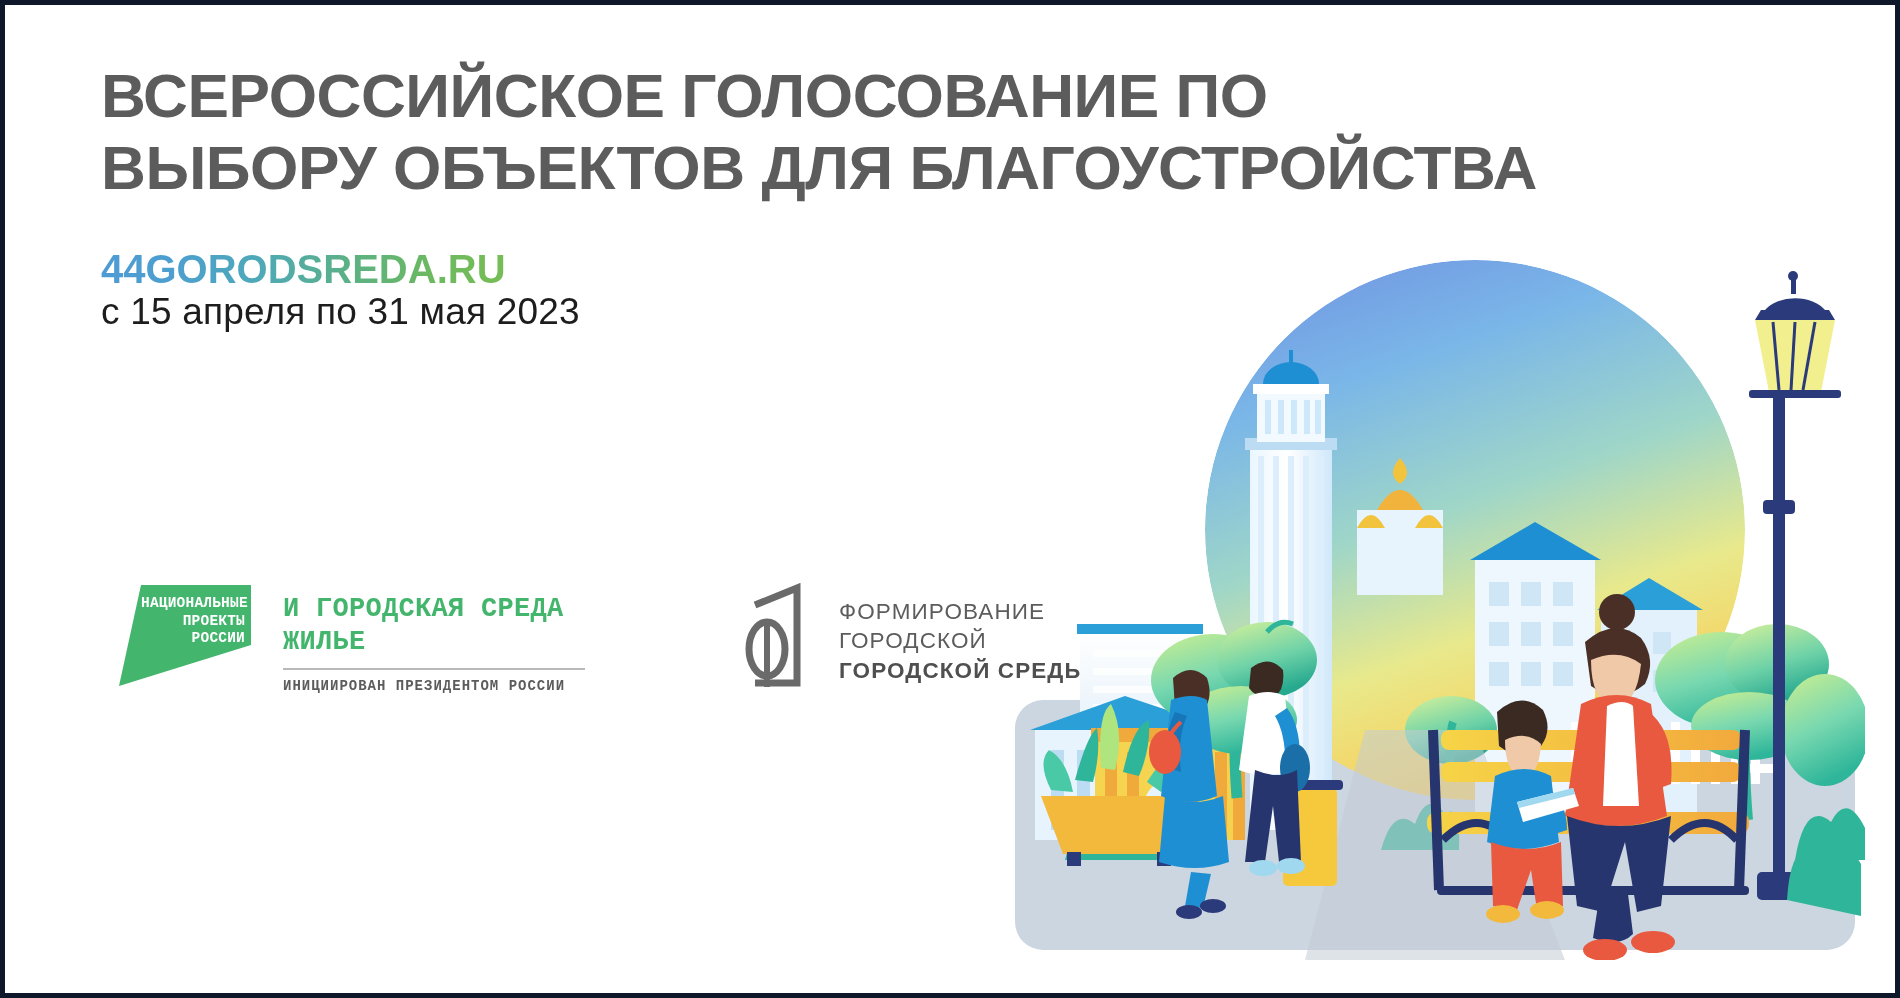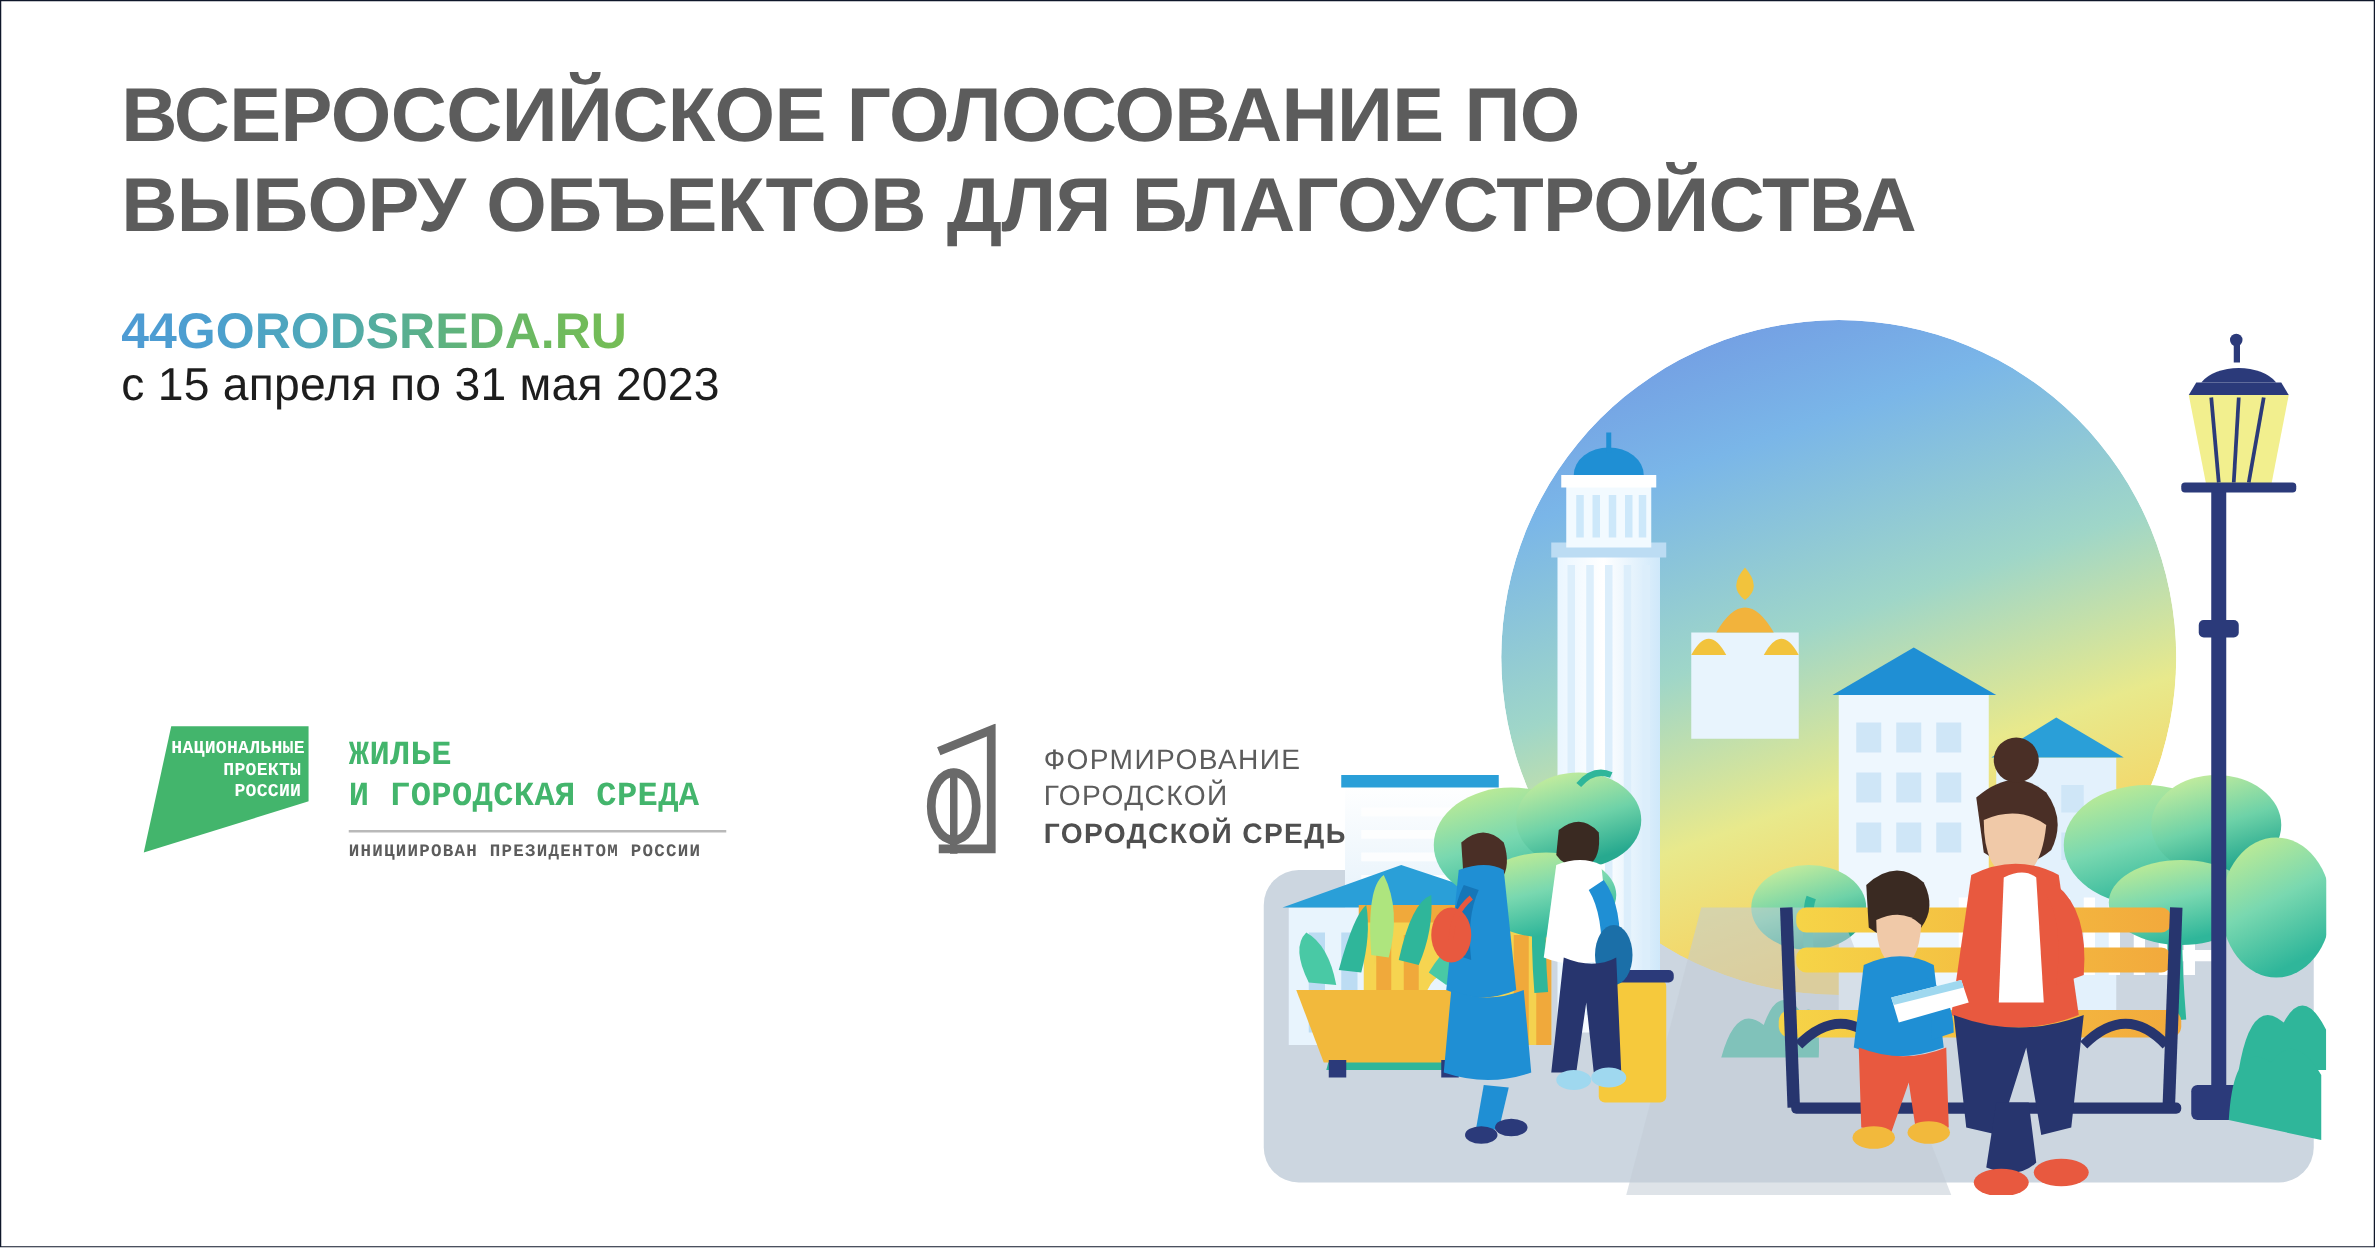--- a/index.html
+++ b/index.html
@@ -4,21 +4,21 @@
 <style>
   html,body{margin:0;padding:0;background:#ffffff;}
   body{
     width:1900px;height:998px;
     font-family:"Liberation Sans","DejaVu Sans",sans-serif;
     overflow:hidden;position:relative;
   }
   .banner{
     position:absolute;inset:0;
     background:#ffffff;
-    border:1px solid #0f172a;
+    border:5px solid #0f172a;
     box-sizing:border-box;
     overflow:hidden;
   }
 
   
   .text-col{position:absolute;left:96px;top:56px;width:1430px;}
 
   .headline{
     color:#5c5c5c;
     font-weight:700;
@@ -113,22 +113,22 @@
         </svg>
         <div class="np-lines">
           <span>НАЦИОНАЛЬНЫЕ</span>
           <span>ПРОЕКТЫ</span>
           <span>РОССИИ</span>
         </div>
       </div>
 
       <div class="np-right">
         <div class="np-title">
+          <span>И ГОРОДСКАЯ СРЕДА</span>
           <span>ЖИЛЬЕ</span>
-          <span>И ГОРОДСКАЯ СРЕДА</span>
         </div>
         <div class="np-rule"></div>
         <div class="np-sub">ИНИЦИИРОВАН ПРЕЗИДЕНТОМ РОССИИ</div>
       </div>
     </div>
 
     <div class="logo-fks">
       <div class="fks-mark">
         <svg viewBox="0 0 72 108" width="72" height="108" aria-hidden="true">
           <path d="M20 22 L62 5 L62 100 L20 100" fill="none" stroke="#6a6a6a" stroke-width="7" stroke-linejoin="miter"></path>

